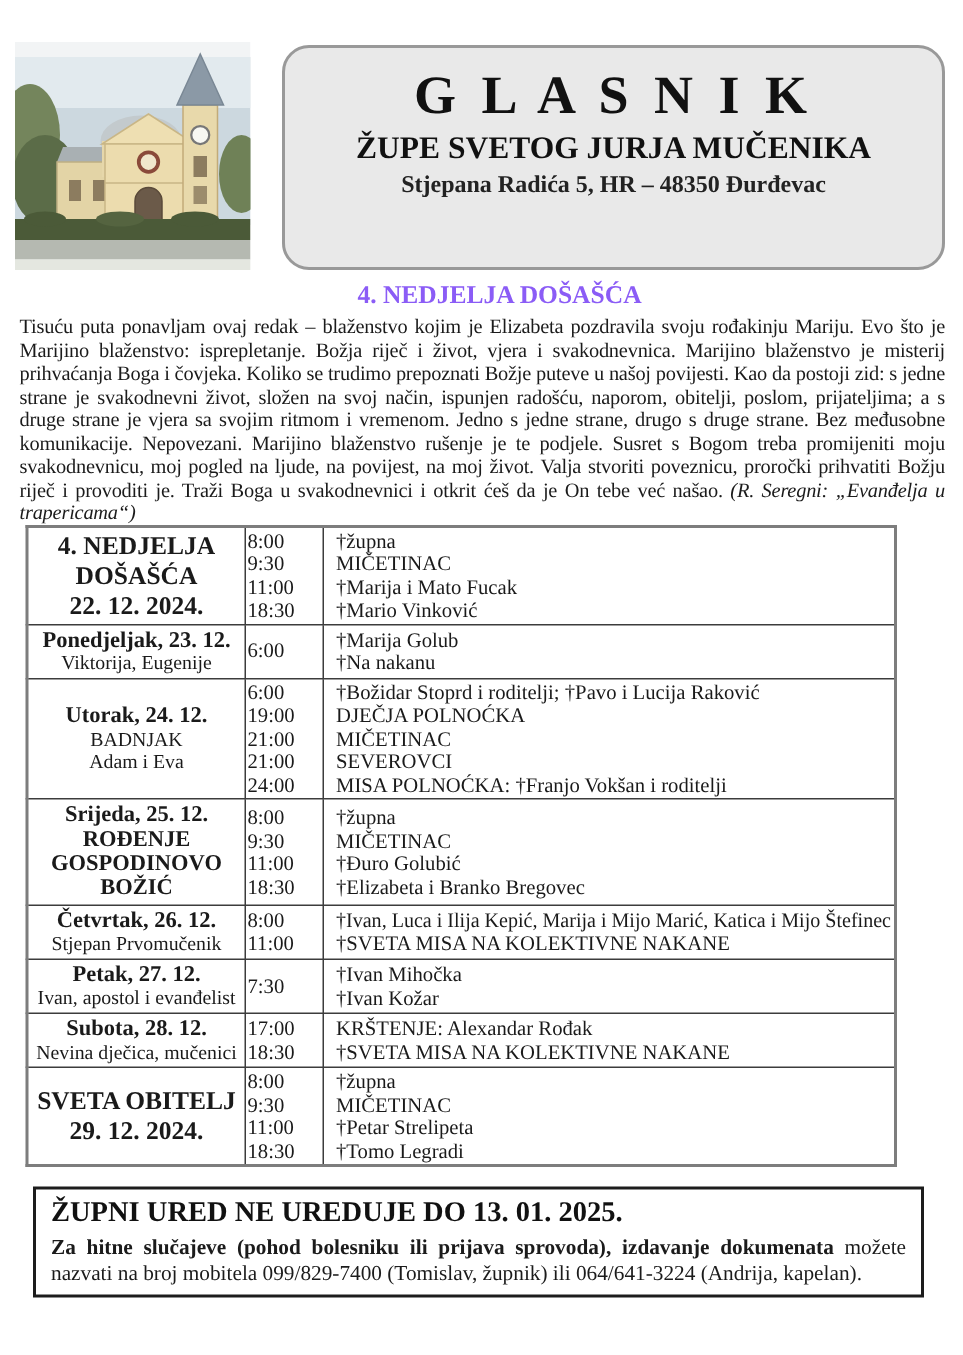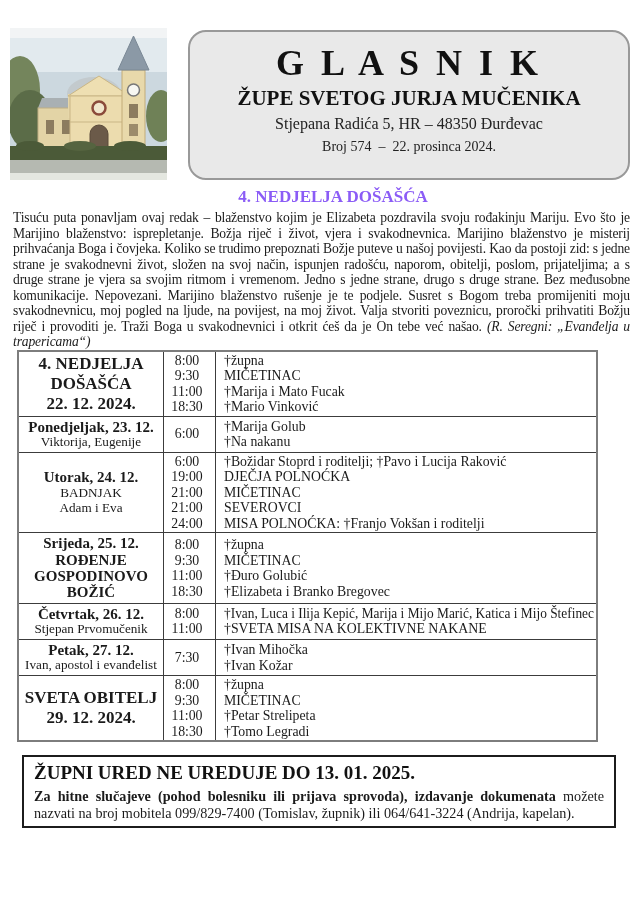--- a/index.html
+++ b/index.html
@@ -15,40 +15,40 @@
   .masthead{
     flex:1;height:146px;margin-top:2px;
     background:#e9e9e9;border:2px solid #999;border-radius:18px;
     text-align:center;overflow:hidden;
   }
   .masthead-title{
     font-size:36px;font-weight:bold;letter-spacing:4px;
     margin:10px 0 2px 0;white-space:pre;color:#111;
   }
   .masthead-subtitle{font-size:21px;font-weight:bold;margin:2px 0 4px 0;color:#111;}
-  .masthead-address{font-size:16px;font-weight:normal;margin:2px 0 6px 0;color:#222;}
+  .masthead-address{font-size:16px;font-weight:bold;margin:2px 0 6px 0;color:#222;}
   .masthead-issue{font-size:14px;margin:4px 0 0 0;white-space:pre;color:#222;}
 
   
   .article-title{text-align:center;font-size:17px;font-weight:bold;margin:7px 0 3px 0;color:#8b5cf6;padding-left:24px;}
   .article-body{
     margin:0 12px 0 13px;font-size:13.6px;line-height:15.5px;
     text-align:justify;letter-spacing:-0.15px;color:#1b1b1b;
   }
   .article-citation{font-style:italic;}
 
   
   .schedule-title{text-align:center;font-size:21px;font-weight:bold;margin:9px 0 5px 0;white-space:pre;color:#111;}
   table.schedule{
     border-collapse:collapse;margin-left:17px;width:581px;
     border:2px solid #7d7d7d;table-layout:fixed;
   }
   table.schedule td{border:1px solid #3c3c3c;vertical-align:middle;overflow:hidden;}
   td.day{width:138px;text-align:center;padding:2px 3px;}
-  td.times{width:44px;text-align:center;padding:1px 6px 1px 1px;}
+  td.times{width:44px;text-align:left;padding:1px 6px 1px 1px;}
   td.services{padding:1px 2px 1px 8px;}
   .s-xl{font-weight:bold;font-size:17px;line-height:20px;}
   .s-lg{font-weight:bold;font-size:15px;line-height:16.4px;}
   .s-sm{font-size:13.2px;line-height:14.8px;}
   .line{font-size:13.8px;line-height:15.5px;white-space:nowrap;}
 
   
   .footer-box{
     margin:13px 26px 0 22px;border:2px solid #1c1c1c;
     padding:3px 10px 5px 10px;
@@ -99,21 +99,20 @@
       <ellipse cx="120" cy="118" rx="16" ry="5" fill="#4b5a38"></ellipse>
 
       <rect x="0" y="132" width="157" height="13" fill="#b5b9b1"></rect>
       <rect x="0" y="145" width="157" height="7" fill="#e4e7e0"></rect>
     </svg>
 
     <div class="masthead">
       <div class="masthead-title">G L A S N I K</div>
       <div class="masthead-subtitle">ŽUPE SVETOG JURJA MUČENIKA</div>
       <div class="masthead-address">Stjepana Radića 5, HR – 48350 Đurđevac</div>
-      <div class="masthead-issue">Broj 574  –  22. prosinca 2024.</div>
     </div>
   </div>
 
   <h1 class="article-title">4. NEDJELJA DOŠAŠĆA</h1>
   <p class="article-body"><span>Tisuću puta ponavljam ovaj redak – blaženstvo kojim je Elizabeta pozdravila svoju rođakinju Mariju. Evo što je Marijino blaženstvo: isprepletanje. Božja riječ i život, vjera i svakodnevnica. Marijino blaženstvo je misterij prihvaćanja Boga i čovjeka. Koliko se trudimo prepoznati Božje puteve u našoj povijesti. Kao da postoji zid: s jedne strane je svakodnevni život, složen na svoj način, ispunjen radošću, naporom, obitelji, poslom, prijateljima; a s druge strane je vjera sa svojim ritmom i vremenom. Jedno s jedne strane, drugo s druge strane. Bez međusobne komunikacije. Nepovezani. Marijino blaženstvo rušenje je te podjele. Susret s Bogom treba promijeniti moju svakodnevnicu, moj pogled na ljude, na povijest, na moj život. Valja stvoriti poveznicu, proročki prihvatiti Božju riječ i provoditi je. Traži Boga u svakodnevnici i otkrit ćeš da je On tebe već našao. </span><span class="article-citation">(R. Seregni: „Evanđelja u trapericama“)</span></p>
 
   <table class="schedule">
     <tbody>
         <tr>
           <td class="day">
@@ -210,20 +209,34 @@
           <td class="times">
             <div class="line">7:30</div>
           </td>
           <td class="services">
             <div class="line fit">†Ivan Mihočka</div>
             <div class="line fit">†Ivan Kožar</div>
           </td>
         </tr>
         <tr>
           <td class="day">
+            <div class="s-lg">Subota, 28. 12.</div>
+            <div class="s-sm">Nevina dječica, mučenici</div>
+          </td>
+          <td class="times">
+            <div class="line">17:00</div>
+            <div class="line">18:30</div>
+          </td>
+          <td class="services">
+            <div class="line fit">KRŠTENJE: Alexandar Rođak</div>
+            <div class="line fit">†SVETA MISA NA KOLEKTIVNE NAKANE</div>
+          </td>
+        </tr>
+        <tr>
+          <td class="day">
             <div class="s-xl">SVETA OBITELJ</div>
             <div class="s-xl">29. 12. 2024.</div>
           </td>
           <td class="times">
             <div class="line">8:00</div>
             <div class="line">9:30</div>
             <div class="line">11:00</div>
             <div class="line">18:30</div>
           </td>
           <td class="services">

